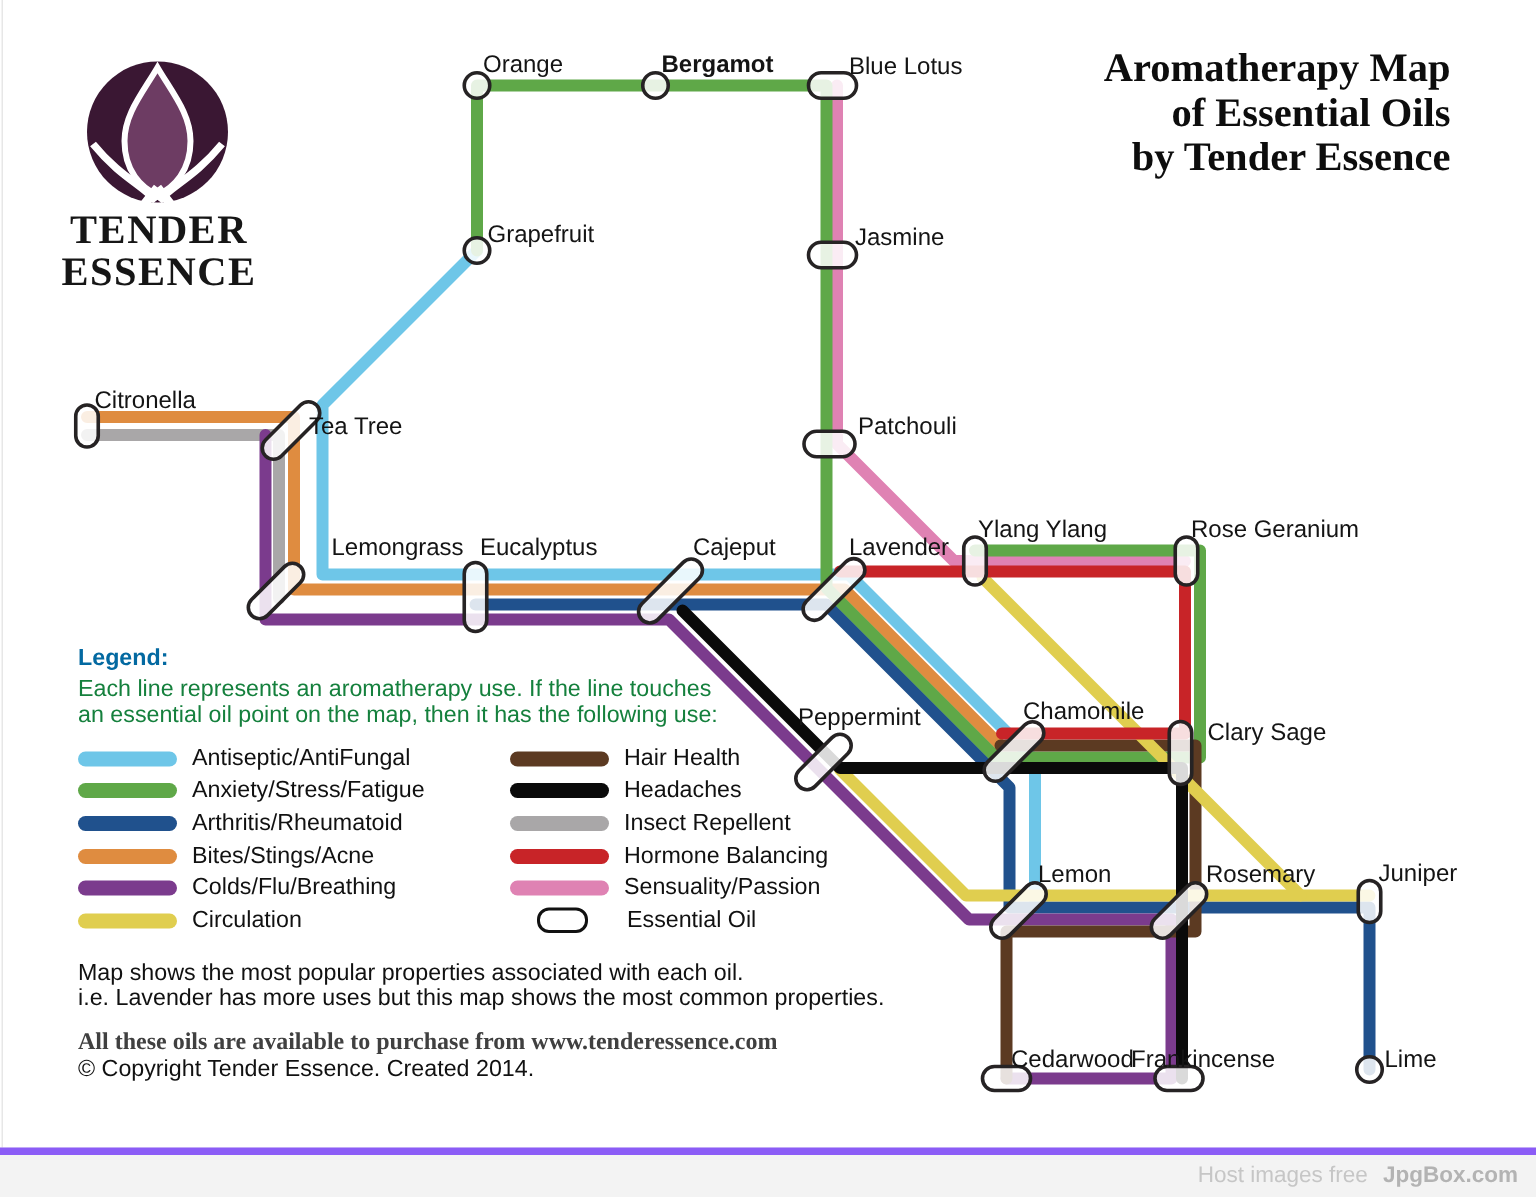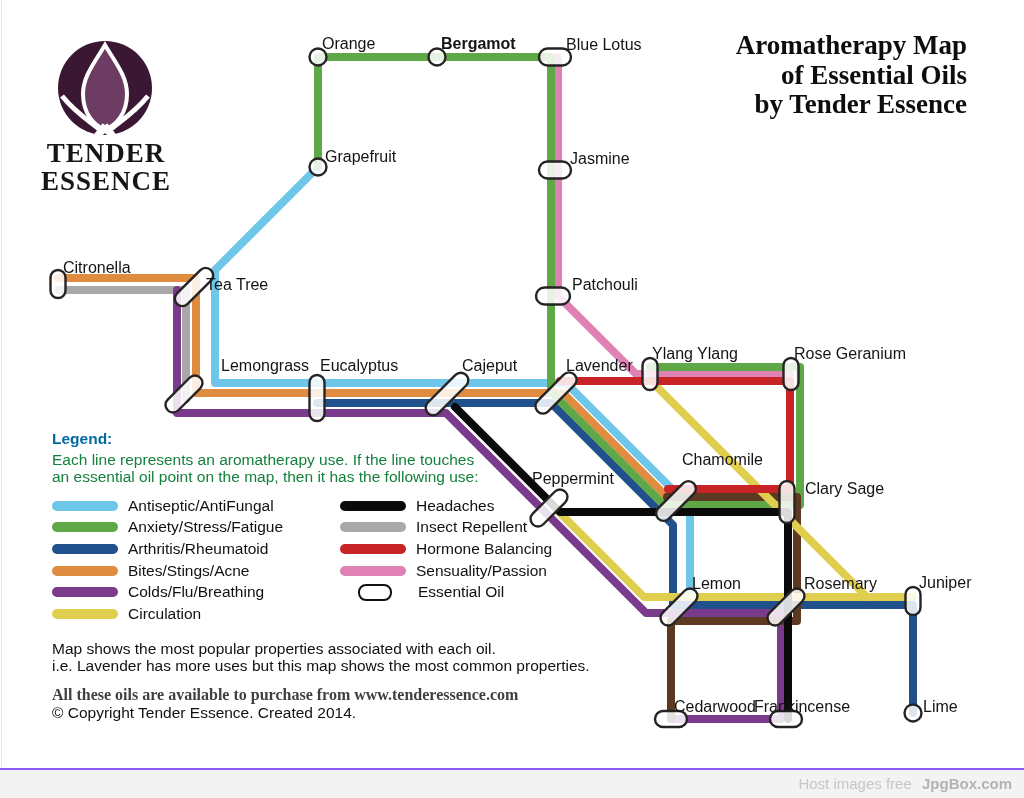--- a/index.html
+++ b/index.html
@@ -36,21 +36,21 @@
   #legend-col2 .legend-label{margin-left:10px;}
 
   
   .note{position:absolute;left:52px;font-size:15.5px;color:#111;white-space:nowrap;}
   #note1{top:640px;} #note2{top:657px;}
   #note-purchase{top:686px;font-size:16px;font-weight:bold;color:#404040;font-family:Liberation Serif, serif;}
   #note-copyright{top:704px;}
 
   
   #footer-bar{position:absolute;left:0;bottom:0;width:1024px;height:28px;background:#f3f3f3;
-              border-top:2px solid #8b5cf6;text-align:right;line-height:27px;font-size:15px;}
+              border-top:5px solid #8b5cf6;text-align:right;line-height:27px;font-size:15px;}
   #footer-prefix{color:#c6c6c6;} #footer-brand{color:#b3b3b3;font-weight:bold;margin-right:12px;margin-left:6px;}
 </style>
 </head>
 <body>
 
 <div id="page">
   <div id="edge-line"></div>
 
   <svg id="logo" width="116" height="106" viewBox="0 0 116 106">
     <circle cx="57" cy="55" r="47" fill="#3a1733"></circle>
@@ -116,21 +116,21 @@
       <div class="map-label" style="left: 63px; top: 259px;">Citronella</div>
       <div class="map-label" style="left: 206px; top: 276px;">Tea Tree</div>
       <div class="map-label" style="left: 572px; top: 276px;">Patchouli</div>
       <div class="map-label" style="left: 221px; top: 357px;">Lemongrass</div>
       <div class="map-label" style="left: 320px; top: 357px;">Eucalyptus</div>
       <div class="map-label" style="left: 462px; top: 357px;">Cajeput</div>
       <div class="map-label" style="left: 566px; top: 357px;">Lavender</div>
       <div class="map-label" style="left: 652px; top: 345px;">Ylang Ylang</div>
       <div class="map-label" style="left: 794px; top: 345px;">Rose Geranium</div>
       <div class="map-label" style="left: 532px; top: 470px;">Peppermint</div>
-      <div class="map-label" style="left: 682px; top: 451px;">Chamomile</div>
+      <div class="map-label" style="left: 682px; top: 466px;">Chamomile</div>
       <div class="map-label" style="left: 805px; top: 480px;">Clary Sage</div>
       <div class="map-label" style="left: 692px; top: 575px;">Lemon</div>
       <div class="map-label" style="left: 804px; top: 575px;">Rosemary</div>
       <div class="map-label" style="left: 919px; top: 574px;">Juniper</div>
       <div class="map-label" style="left: 674px; top: 698px;">Cedarwood</div>
       <div class="map-label" style="left: 754px; top: 698px;">Frankincense</div>
       <div class="map-label" style="left: 923px; top: 698px;">Lime</div>
     </div>
 
   <div id="legend-head">Legend:</div>
@@ -157,20 +157,24 @@
         <span class="legend-swatch" style="background: rgb(123, 59, 141);"></span>
         <span class="legend-label">Colds/Flu/Breathing</span>
       </div>
       <div class="legend-row">
         <span class="legend-swatch" style="background: rgb(224, 206, 79);"></span>
         <span class="legend-label">Circulation</span>
       </div>
     </div>
   <div id="legend-col2" class="legend-col">
       <div class="legend-row">
+        <span class="legend-swatch" style="background: rgb(92, 58, 34);"></span>
+        <span class="legend-label">Hair Health</span>
+      </div>
+      <div class="legend-row">
         <span class="legend-swatch" style="background: rgb(10, 10, 10);"></span>
         <span class="legend-label">Headaches</span>
       </div>
       <div class="legend-row">
         <span class="legend-swatch" style="background: rgb(169, 167, 168);"></span>
         <span class="legend-label">Insect Repellent</span>
       </div>
       <div class="legend-row">
         <span class="legend-swatch" style="background: rgb(200, 36, 40);"></span>
         <span class="legend-label">Hormone Balancing</span>

